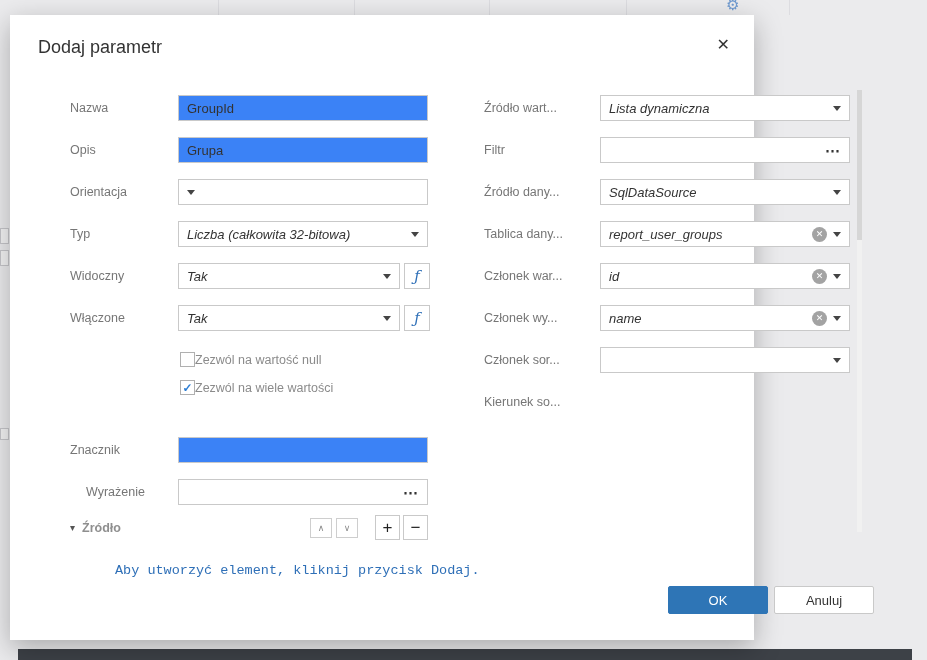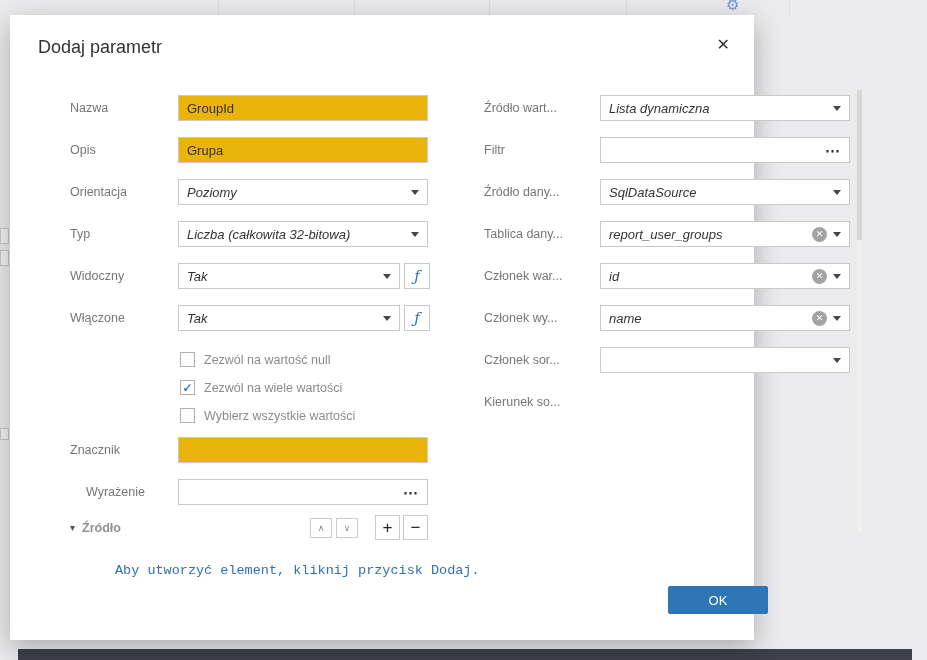--- a/index.html
+++ b/index.html
@@ -16,40 +16,40 @@
   
   .dialog{
     position:absolute;left:10px;top:15px;width:744px;height:625px;
     background:#fff;box-shadow:0 8px 26px rgba(0,0,0,.28);
   }
   .title{position:absolute;left:28px;top:22px;font-size:18px;color:#333;}
   .close{position:absolute;right:24px;top:22px;font-size:16px;color:#333;cursor:pointer;line-height:1;}
   .lbl{position:absolute;font-size:12.5px;color:#767676;white-space:nowrap;}
   .ctl{position:absolute;height:26px;box-sizing:border-box;}
   .txt{
-    width:250px;border:1px solid #c9c9c9;padding:0 8px;background:#eab308;
+    width:250px;border:1px solid #c9c9c9;padding:0 8px;background:#3b82f6;
     font:13px "Liberation Sans",sans-serif;color:#333;outline:none;
   }
   .sel{
     display:flex;align-items:center;gap:6px;width:250px;border:1px solid #c9c9c9;
     background:#fff;padding:0 8px;cursor:pointer;font-size:13px;color:#333;
   }
   .sel .val{flex:1;white-space:nowrap;overflow:hidden;font-style:italic;}
   .arr{width:0;height:0;border-left:4px solid transparent;border-right:4px solid transparent;border-top:5px solid #444;flex:0 0 auto;}
   .clear{
     flex:0 0 auto;width:15px;height:15px;border-radius:50%;background:#a3a3a3;
     color:#fff;font-size:9px;line-height:15px;text-align:center;cursor:pointer;
   }
   .more{color:#333;font-size:15px;font-weight:bold;letter-spacing:1px;line-height:1;cursor:pointer;flex:0 0 auto;}
   .fx{
     position:absolute;width:26px;height:26px;box-sizing:border-box;border:1px solid #c9c9c9;background:#fff;
     color:#2e6fb7;font-family:"DejaVu Serif",serif;font-style:italic;font-size:15px;line-height:22px;
     text-align:center;cursor:pointer;padding:0;
   }
-  .cbrow{position:absolute;display:flex;align-items:center;gap:9px;cursor:pointer;}
+  .cbrow{position:absolute;display:flex;align-items:center;cursor:pointer;}
   .cb{width:15px;height:15px;box-sizing:border-box;border:1px solid #b0b0b0;background:#fff;display:flex;align-items:center;justify-content:center;}
   .cb .check{display:none;color:#2b7cd3;font-size:12px;font-weight:bold;line-height:1;}
   .cbrow.checked .cb .check{display:block;}
   .cbl{font-size:12.5px;color:#8b8b8b;}
   .wart{position:absolute;display:flex;align-items:center;gap:7px;cursor:pointer;}
   .tri{font-size:10px;color:#555;line-height:1;}
   .wlbl{font-size:12.5px;color:#8f8f8f;font-weight:600;}
   .sbtn{
     position:absolute;width:22px;height:20px;box-sizing:border-box;border:1px solid #cecece;background:#fff;
     color:#8a8a8a;font-size:9px;line-height:1;cursor:pointer;padding:0;
@@ -91,21 +91,20 @@
   <span class="close">✕</span>
 
   <span class="lbl" style="left:60px;top:86px">Nazwa</span>
   <input class="ctl txt" style="left: 168px; top: 80px;" value="GroupId">
 
   <span class="lbl" style="left:60px;top:128px">Opis</span>
   <input class="ctl txt" style="left: 168px; top: 122px;" value="Grupa">
 
   <span class="lbl" style="left:60px;top:170px">Orientacja</span>
   <div class="ctl sel" style="left:168px;top:164px">
-    <span class="val">Poziomy</span>
     <span class="arr"></span>
   </div>
 
   <span class="lbl" style="left:60px;top:212px">Typ</span>
   <div class="ctl sel" style="left:168px;top:206px">
     <span class="val">Liczba (całkowita 32-bitowa)</span>
     <span class="arr"></span>
   </div>
 
   <span class="lbl" style="left:60px;top:254px">Widoczny</span>
@@ -125,24 +124,20 @@
   <div class="cbrow" style="left:170px;top:337px">
     <span class="cb"></span>
     <span class="cbl">Zezwól na wartość null</span>
   </div>
   <div class="cbrow checked" style="left:170px;top:365px">
     <span class="cb">
         <span class="check">✓</span>
       </span>
     <span class="cbl">Zezwól na wiele wartości</span>
   </div>
-  <div class="cbrow" style="left:170px;top:393px">
-    <span class="cb"></span>
-    <span class="cbl">Wybierz wszystkie wartości</span>
-  </div>
 
   <span class="lbl" style="left:60px;top:428px">Znacznik</span>
   <input class="ctl txt" style="left: 168px; top: 422px;" value="">
 
   <span class="lbl" style="left:76px;top:470px">Wyrażenie</span>
   <div class="ctl sel" style="left:168px;top:464px;cursor:text">
     <span class="val"></span>
     <span class="more">⋯</span>
   </div>
 
@@ -202,13 +197,14 @@
     <span class="arr"></span>
   </div>
 
   <span class="lbl" style="left:474px;top:380px">Kierunek so...</span>
 
   <div class="sbar" style="left:847px;top:75px;height:442px">
     <div class="sthumb"></div>
   </div>
 
   <button class="ok" style="left:658px;top:571px">OK</button>
+  <button class="cancel" style="left:764px;top:571px">Anuluj</button>
 </div>
 
 </body></html>

